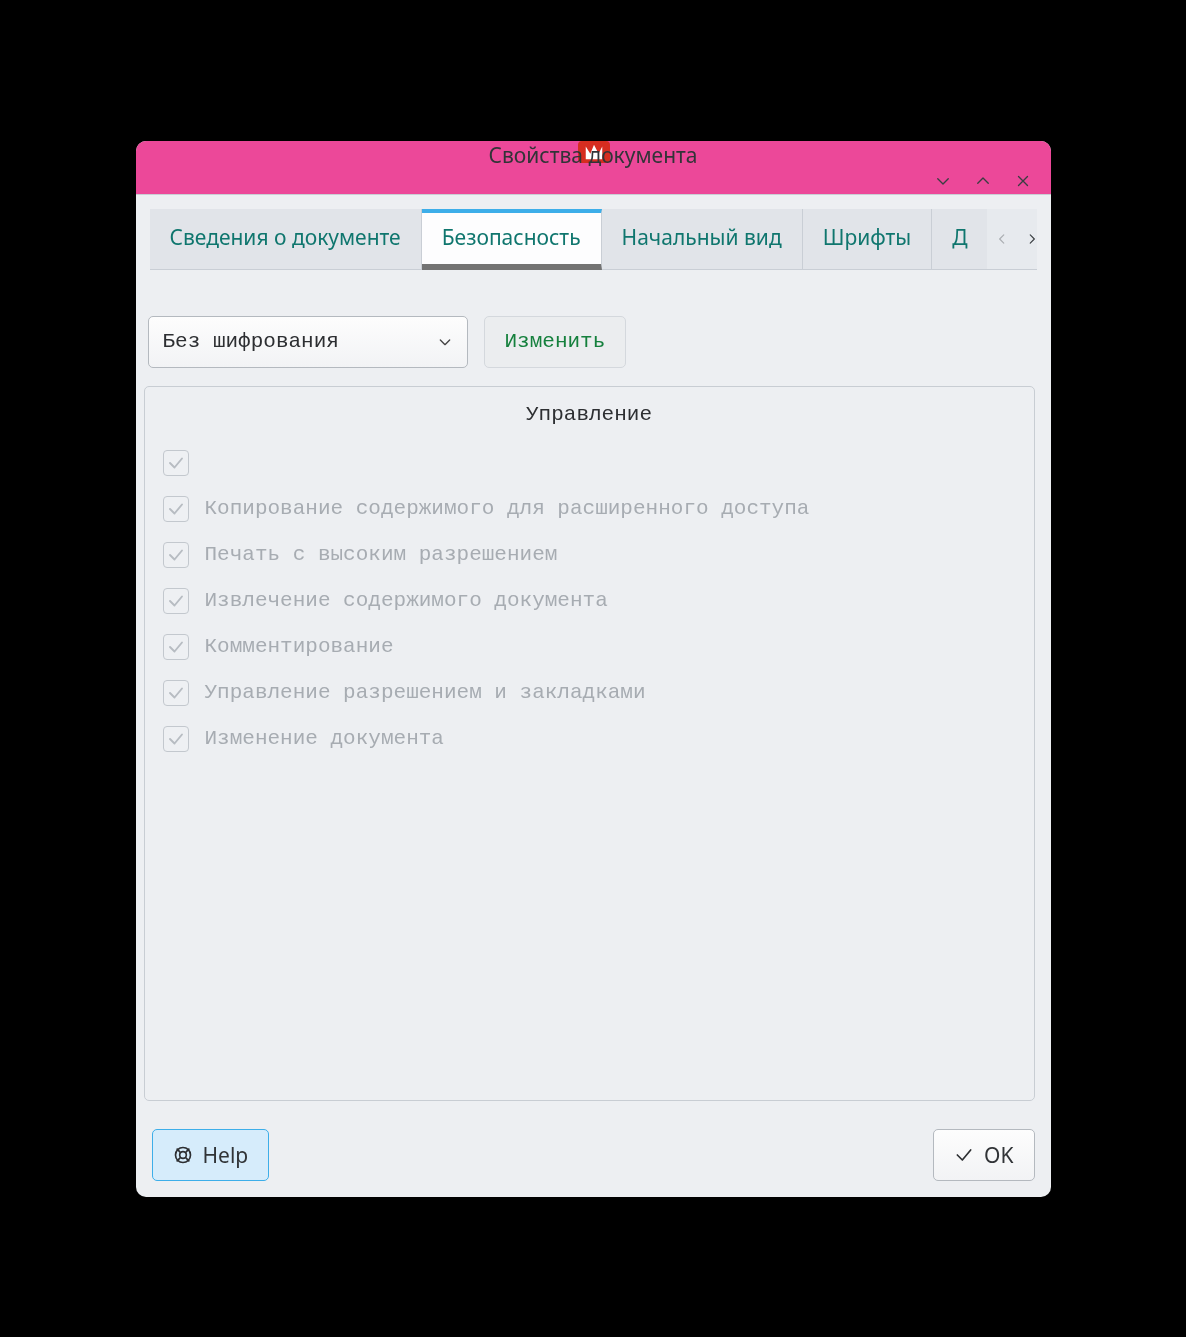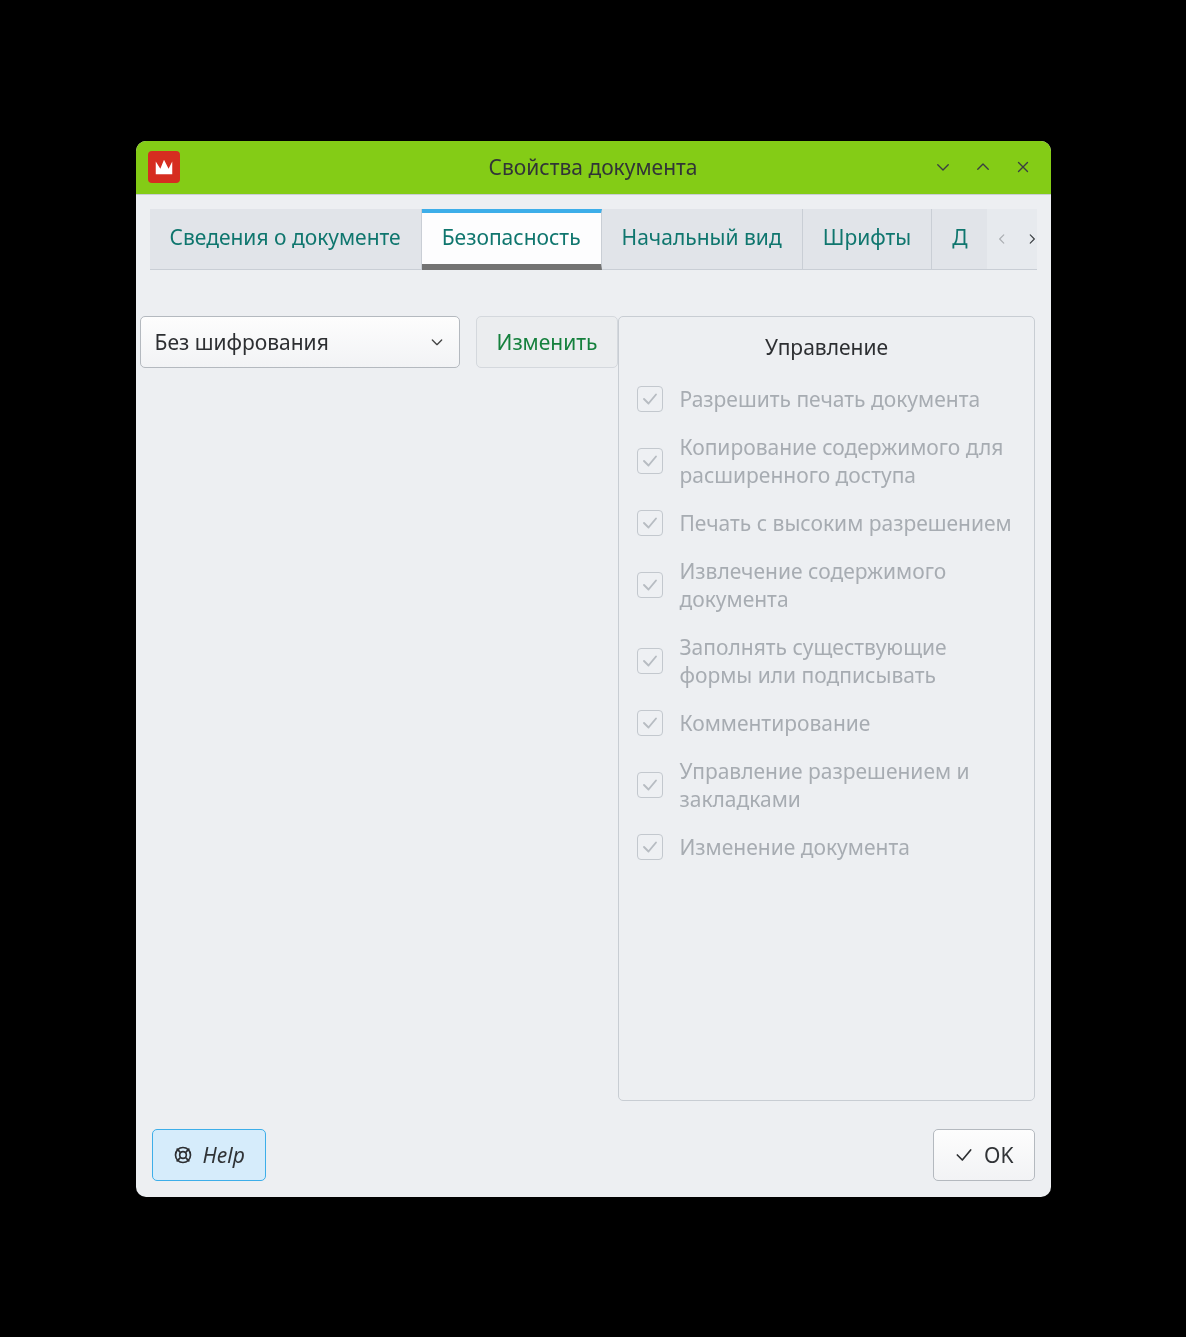--- a/index.html
+++ b/index.html
@@ -18,26 +18,27 @@
     height: 1056px;
     background: #edeff2;
     border-radius: 10px;
     display: flex;
     flex-direction: column;
     box-shadow: 0 8px 30px rgba(0,0,0,0.5);
     overflow: hidden;
   }
   .titlebar {
     height: 54px;
-    background: #84cc16;
+    background: #ec4899;
     display: flex;
     align-items: center;
     padding: 0 10px;
     border-bottom: 1px solid #c9ced4;
     position: relative;
+    flex-direction: column;
   }
   .titlebar .app-icon {
     width: 32px; height: 32px;
     background: #d62d20;
     border-radius: 4px;
     position: relative;
     display:flex;align-items:center;justify-content:center;
     margin-left: 2px;
   }
   .titlebar .app-icon svg { width: 22px; height: 22px; }
@@ -98,23 +99,24 @@
     align-items:center;
   }
   .tab-arrow{
     width:30px;height:40px;display:flex;align-items:center;justify-content:center;cursor:pointer;
   }
   .tab-arrow.disabled{opacity:.35;cursor:default;}
   .tab-arrow svg{width:14px;height:14px;stroke:#3a3e42;stroke-width:2;fill:none;stroke-linecap:round;stroke-linejoin:round;}
 
   .content {
     flex:1;
-    padding: 46px 16px 16px 0;
-    display:flex;
-    flex-direction:row;
+    padding: 46px 16px 16px 8px;
+    display:flex;
+    flex-direction:column;
+    font-family:Liberation Mono, monospace;
   }
   .enc-row{
     display:flex;
     gap:16px;
     margin-bottom:18px;
     padding-left:4px;
   }
   .combo{
     width:320px;height:52px;
     background:linear-gradient(#fdfdfd,#f2f3f5);
@@ -180,21 +182,20 @@
 
   .footer{
     display:flex;
     padding:12px 16px 16px 16px;
     gap:12px;
   }
   .footer .spacer{flex:1;}
   .footer .btn.help{
     background:#d6ecfb;
     border-color:#3daee9;
-    font-style:italic;
   }
   .footer .btn svg{width:20px;height:20px;stroke:#2d2f32;stroke-width:2;fill:none;stroke-linecap:round;stroke-linejoin:round;}
   .footer .btn.cancel svg{width:20px;height:20px;}
 </style>
 </head>
 <body>
 
 <div class="window">
   <div class="titlebar">
     <div class="app-icon">
@@ -259,21 +260,20 @@
 
     <div class="fieldset">
       <div class="legend">Управление</div>
 
       <div class="perm">
         <div class="chk">
             <svg viewBox="0 0 24 24">
               <path d="M4 12 L10 18 L20 6"></path>
             </svg>
           </div>
-        <span>Разрешить печать документа</span>
       </div>
       <div class="perm">
         <div class="chk">
             <svg viewBox="0 0 24 24">
               <path d="M4 12 L10 18 L20 6"></path>
             </svg>
           </div>
         <span>Копирование содержимого для расширенного доступа</span>
       </div>
       <div class="perm">
@@ -284,28 +284,20 @@
           </div>
         <span>Печать с высоким разрешением</span>
       </div>
       <div class="perm">
         <div class="chk">
             <svg viewBox="0 0 24 24">
               <path d="M4 12 L10 18 L20 6"></path>
             </svg>
           </div>
         <span>Извлечение содержимого документа</span>
-      </div>
-      <div class="perm">
-        <div class="chk">
-            <svg viewBox="0 0 24 24">
-              <path d="M4 12 L10 18 L20 6"></path>
-            </svg>
-          </div>
-        <span>Заполнять существующие формы или подписывать</span>
       </div>
       <div class="perm">
         <div class="chk">
             <svg viewBox="0 0 24 24">
               <path d="M4 12 L10 18 L20 6"></path>
             </svg>
           </div>
         <span>Комментирование</span>
       </div>
       <div class="perm">

